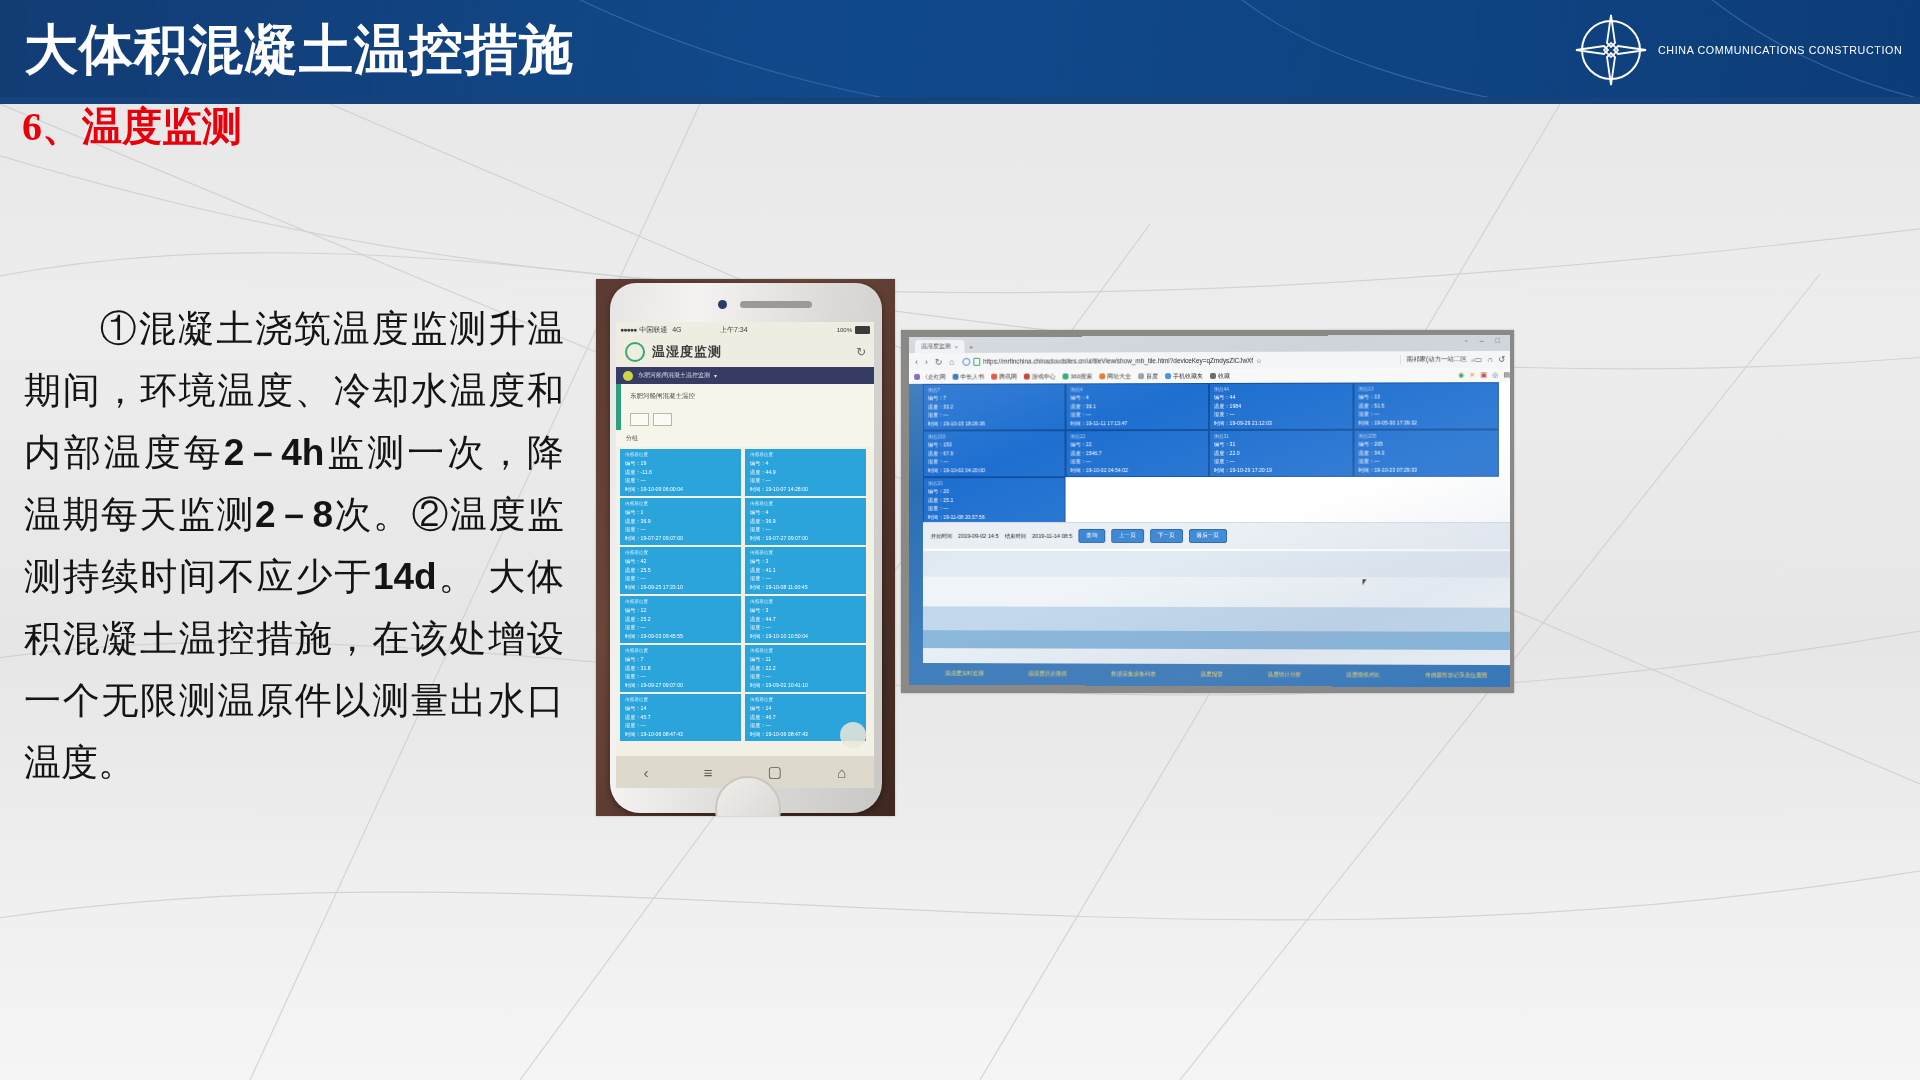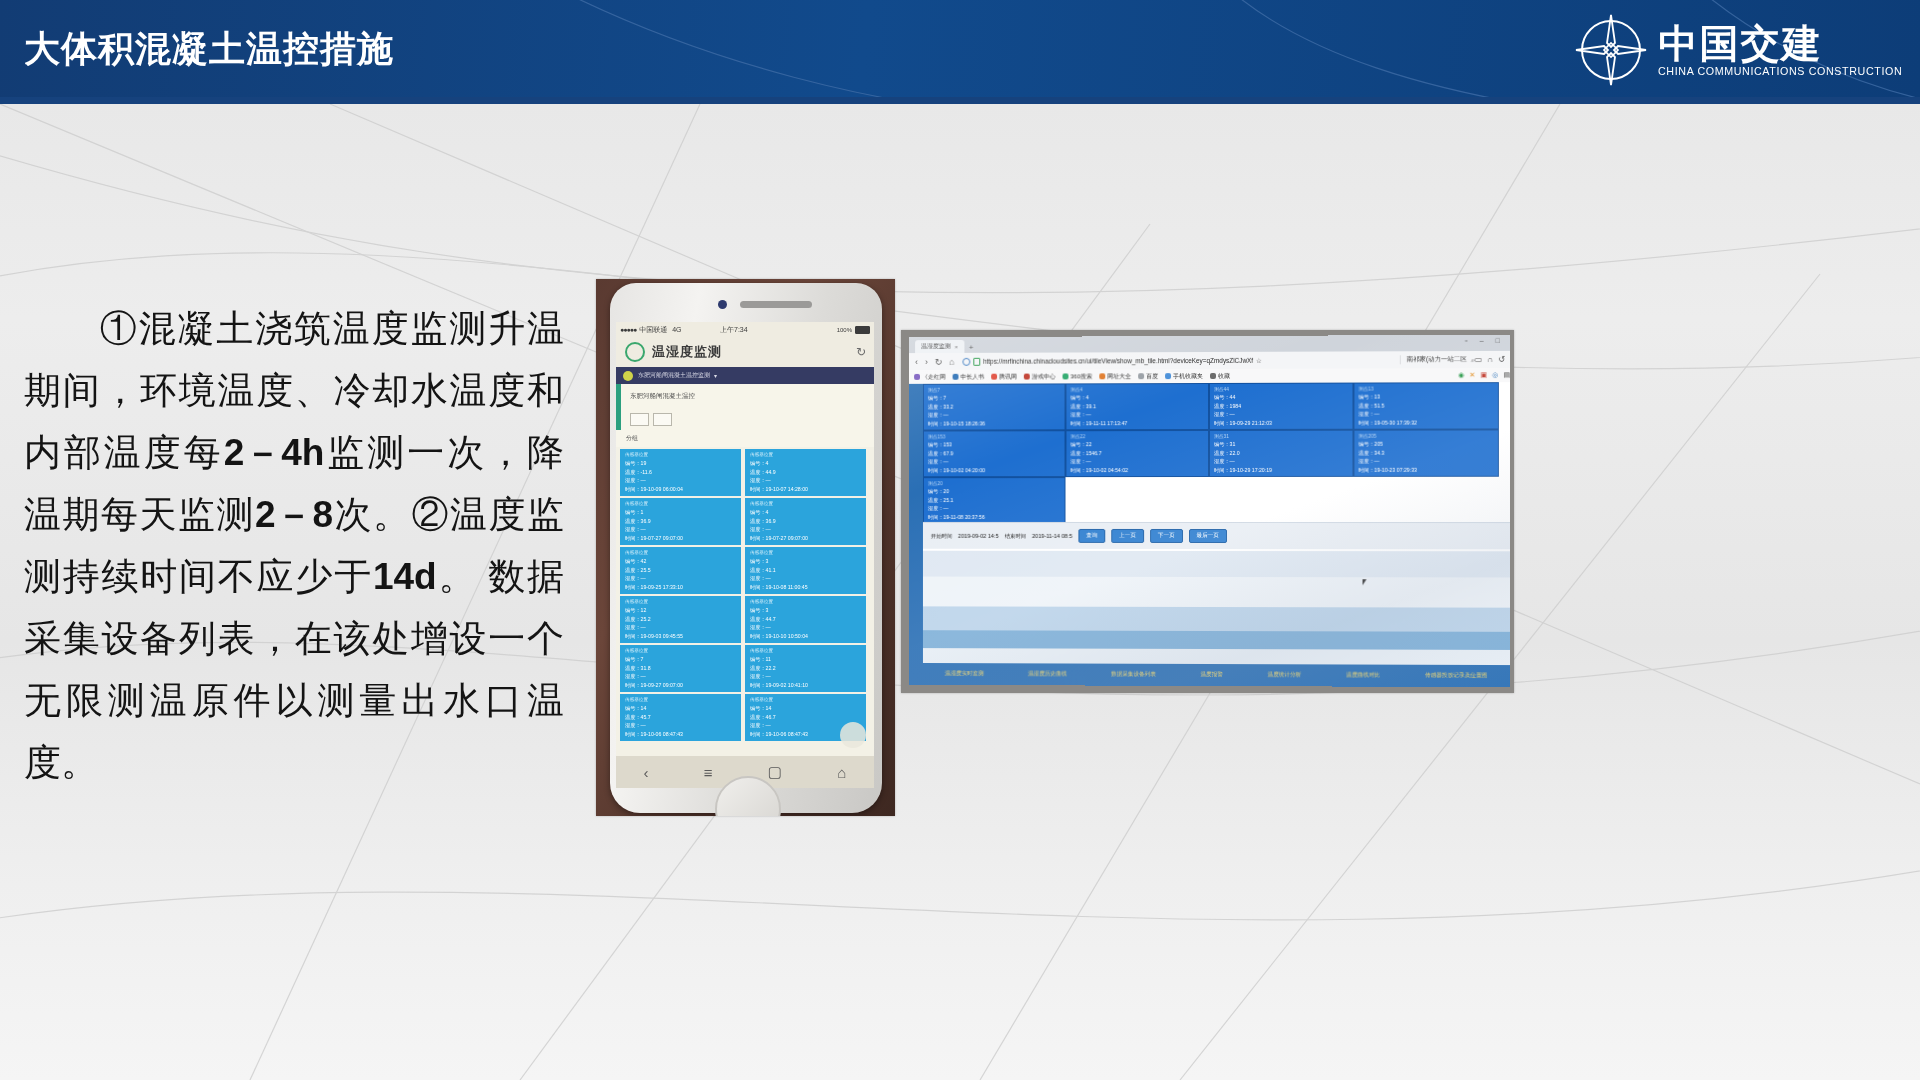--- a/index.html
+++ b/index.html
@@ -16,21 +16,21 @@
     background:linear-gradient(180deg,#e8e8e8 0%,#ededed 22%,#e6e6e6 55%,#efefef 80%,#f5f5f5 100%);
     overflow:hidden;}
   .bg-lines svg{position:absolute;left:0;top:0;}
 
   
   .header{position:absolute;left:0;top:0;width:1920px;height:104px;
     background:linear-gradient(95deg,#123c74 0%,#114a8c 45%,#0d3d78 100%);
     overflow:hidden;}
   .header .hlines{position:absolute;left:0;top:0;}
   .header-title{position:absolute;left:24px;top:16px;
-    font-size:36px;line-height:66px;color:#ffffff;font-weight:bold;
+    font-size:54px;line-height:66px;color:#ffffff;font-weight:bold;
     letter-spacing:1px;white-space:nowrap;
     font-family:"Liberation Sans","DejaVu Sans",sans-serif;}
   .header-underline{position:absolute;left:0;top:97px;width:1920px;height:7px;
     background:#16427d;}
 
   
   .logo{position:absolute;right:22px;top:10px;height:80px;display:flex;align-items:center;gap:10px;}
   .logo-mark{width:74px;height:74px;position:relative;}
   .logo-text{display:flex;flex-direction:column;justify-content:center;}
   .logo-cn{font-size:39px;line-height:42px;color:#ffffff;font-weight:bold;letter-spacing:2px;
@@ -213,31 +213,31 @@
         <svg width="74" height="74" viewBox="0 0 74 74">
           <circle cx="37" cy="37" r="29" fill="none" stroke="#ffffff" stroke-width="2"></circle>
           <path d="M37 2 L41 30 L37 34 L33 30 Z" fill="none" stroke="#ffffff" stroke-width="1.8"></path>
           <path d="M37 72 L41 44 L37 40 L33 44 Z" fill="none" stroke="#ffffff" stroke-width="1.8"></path>
           <path d="M2 37 L30 41 L34 37 L30 33 Z" fill="none" stroke="#ffffff" stroke-width="1.8"></path>
           <path d="M72 37 L44 41 L40 37 L44 33 Z" fill="none" stroke="#ffffff" stroke-width="1.8"></path>
           <rect x="32" y="32" width="10" height="10" transform="rotate(45 37 37)" fill="none" stroke="#ffffff" stroke-width="1.6"></rect>
         </svg>
       </div>
       <div class="logo-text">
-        <div class="logo-cn">中国交建</div>
         <div class="logo-en">CHINA COMMUNICATIONS CONSTRUCTION</div>
       </div>
     </div>
     <div class="header-underline"></div>
   </div>
 
+  <div class="section-no">6、温度监测</div>
 
 
   <div class="left-col">
-    <span class="ind"></span><span>①混凝土浇筑温度监测升温期间，环境温度、冷却水温度和内部温度每</span><b>2－4h</b><span>监测一次，降温期每天监测</span><b>2－8</b><span>次。②温度监测持续时间不应少于</span><b>14d</b><span>。 数据采集设备列表，在该处增设一个无限测温原件以测量出水口温度。</span>
+    <span class="ind"></span><span>①混凝土浇筑温度监测升温期间，环境温度、冷却水温度和内部温度每</span><b>2－4h</b><span>监测一次，降温期每天监测</span><b>2－8</b><span>次。②温度监测持续时间不应少于</span><b>14d</b><span>。 大体积混凝土温控措施，在该处增设一个无限测温原件以测量出水口温度。</span>
   </div>
 
   <div class="photo-phone">
     <div class="ph-desk"></div>
     <div class="ph-body">
       <div class="ph-earpiece"></div>
       <div class="ph-cam"></div>
     </div>
 
     <div class="ph-screen">

